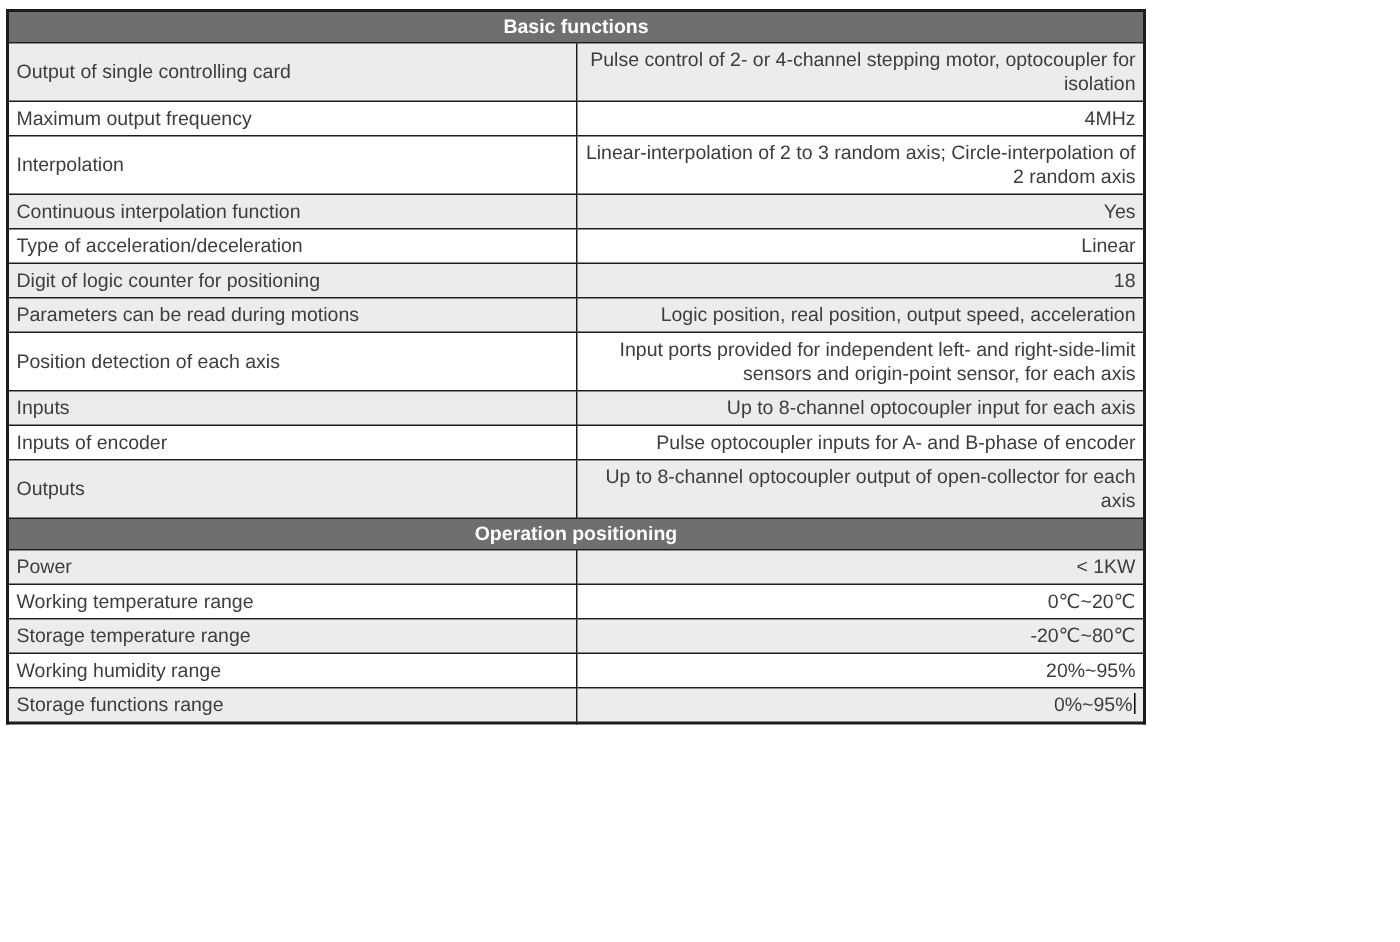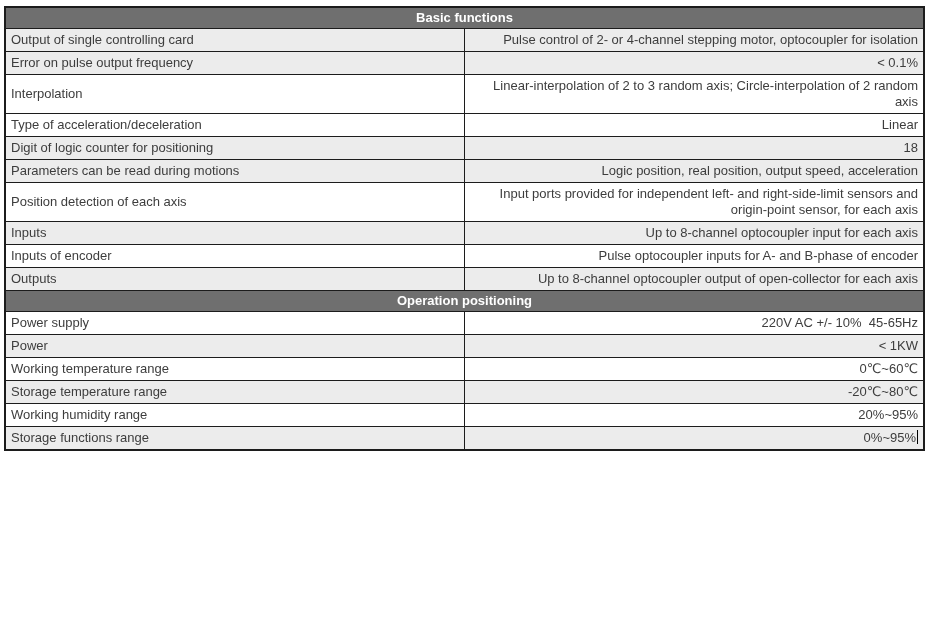--- a/index.html
+++ b/index.html
@@ -14,21 +14,21 @@
   *{box-sizing:border-box;}
   html,body{margin:0;padding:0;background:var(--page-bg);}
   body{
     width:933px;height:628px;overflow:hidden;
     font-family:"Liberation Sans","DejaVu Sans",sans-serif;
     color:var(--text);
   }
   .doc{padding:6px 4px;}
   table.spec-table{
     border-collapse:collapse;
-    width:921px;
+    width:760px;
     table-layout:fixed;
     border:2px solid var(--border);
     font-size:13px;
   }
   .spec-table td{
     border:1px solid var(--border);
     padding:3px 5px;
     line-height:16px;
     background:var(--row-bg);
     overflow:hidden;
@@ -66,27 +66,31 @@
 <div class="doc">
   <table class="spec-table">
     <tbody id="table-body">
         <tr class="section-header">
           <td colspan="2">Basic functions</td>
         </tr>
         <tr class="shaded">
           <td class="label-cell"><span class="cell-text">Output of single controlling card</span></td>
           <td class="value-cell"><span class="cell-text">Pulse control of 2- or 4-channel stepping motor, optocoupler for isolation</span></td>
         </tr>
-        <tr class="shaded">
-          <td class="label-cell"><span class="cell-text">Error on pulse output frequency</span></td>
-          <td class="value-cell"><span class="cell-text">&lt; 0.1%</span></td>
+        <tr class="">
+          <td class="label-cell"><span class="cell-text">Maximum output frequency</span></td>
+          <td class="value-cell"><span class="cell-text">4MHz</span></td>
         </tr>
         <tr class="">
           <td class="label-cell"><span class="cell-text">Interpolation</span></td>
           <td class="value-cell"><span class="cell-text">Linear-interpolation of 2 to 3 random axis; Circle-interpolation of 2 random axis</span></td>
+        </tr>
+        <tr class="shaded">
+          <td class="label-cell"><span class="cell-text">Continuous interpolation function</span></td>
+          <td class="value-cell"><span class="cell-text">Yes</span></td>
         </tr>
         <tr class="">
           <td class="label-cell"><span class="cell-text">Type of acceleration/deceleration</span></td>
           <td class="value-cell"><span class="cell-text">Linear</span></td>
         </tr>
         <tr class="shaded">
           <td class="label-cell"><span class="cell-text">Digit of logic counter for positioning</span></td>
           <td class="value-cell"><span class="cell-text">18</span></td>
         </tr>
         <tr class="shaded">
@@ -105,31 +109,27 @@
           <td class="label-cell"><span class="cell-text">Inputs of encoder</span></td>
           <td class="value-cell"><span class="cell-text">Pulse optocoupler inputs for A- and B-phase of encoder</span></td>
         </tr>
         <tr class="shaded">
           <td class="label-cell"><span class="cell-text">Outputs</span></td>
           <td class="value-cell"><span class="cell-text">Up to 8-channel optocoupler output of open-collector for each axis</span></td>
         </tr>
         <tr class="section-header">
           <td colspan="2">Operation positioning</td>
         </tr>
-        <tr class="">
-          <td class="label-cell"><span class="cell-text">Power supply</span></td>
-          <td class="value-cell"><span class="cell-text">220V AC +/- 10%  45-65Hz</span></td>
-        </tr>
         <tr class="shaded">
           <td class="label-cell"><span class="cell-text">Power</span></td>
           <td class="value-cell"><span class="cell-text">&lt; 1KW</span></td>
         </tr>
         <tr class="">
           <td class="label-cell"><span class="cell-text">Working temperature range</span></td>
-          <td class="value-cell"><span class="cell-text">0℃~60℃</span></td>
+          <td class="value-cell"><span class="cell-text">0℃~20℃</span></td>
         </tr>
         <tr class="shaded">
           <td class="label-cell"><span class="cell-text">Storage temperature range</span></td>
           <td class="value-cell"><span class="cell-text">-20℃~80℃</span></td>
         </tr>
         <tr class="">
           <td class="label-cell"><span class="cell-text">Working humidity range</span></td>
           <td class="value-cell"><span class="cell-text">20%~95%</span></td>
         </tr>
         <tr class="shaded">

